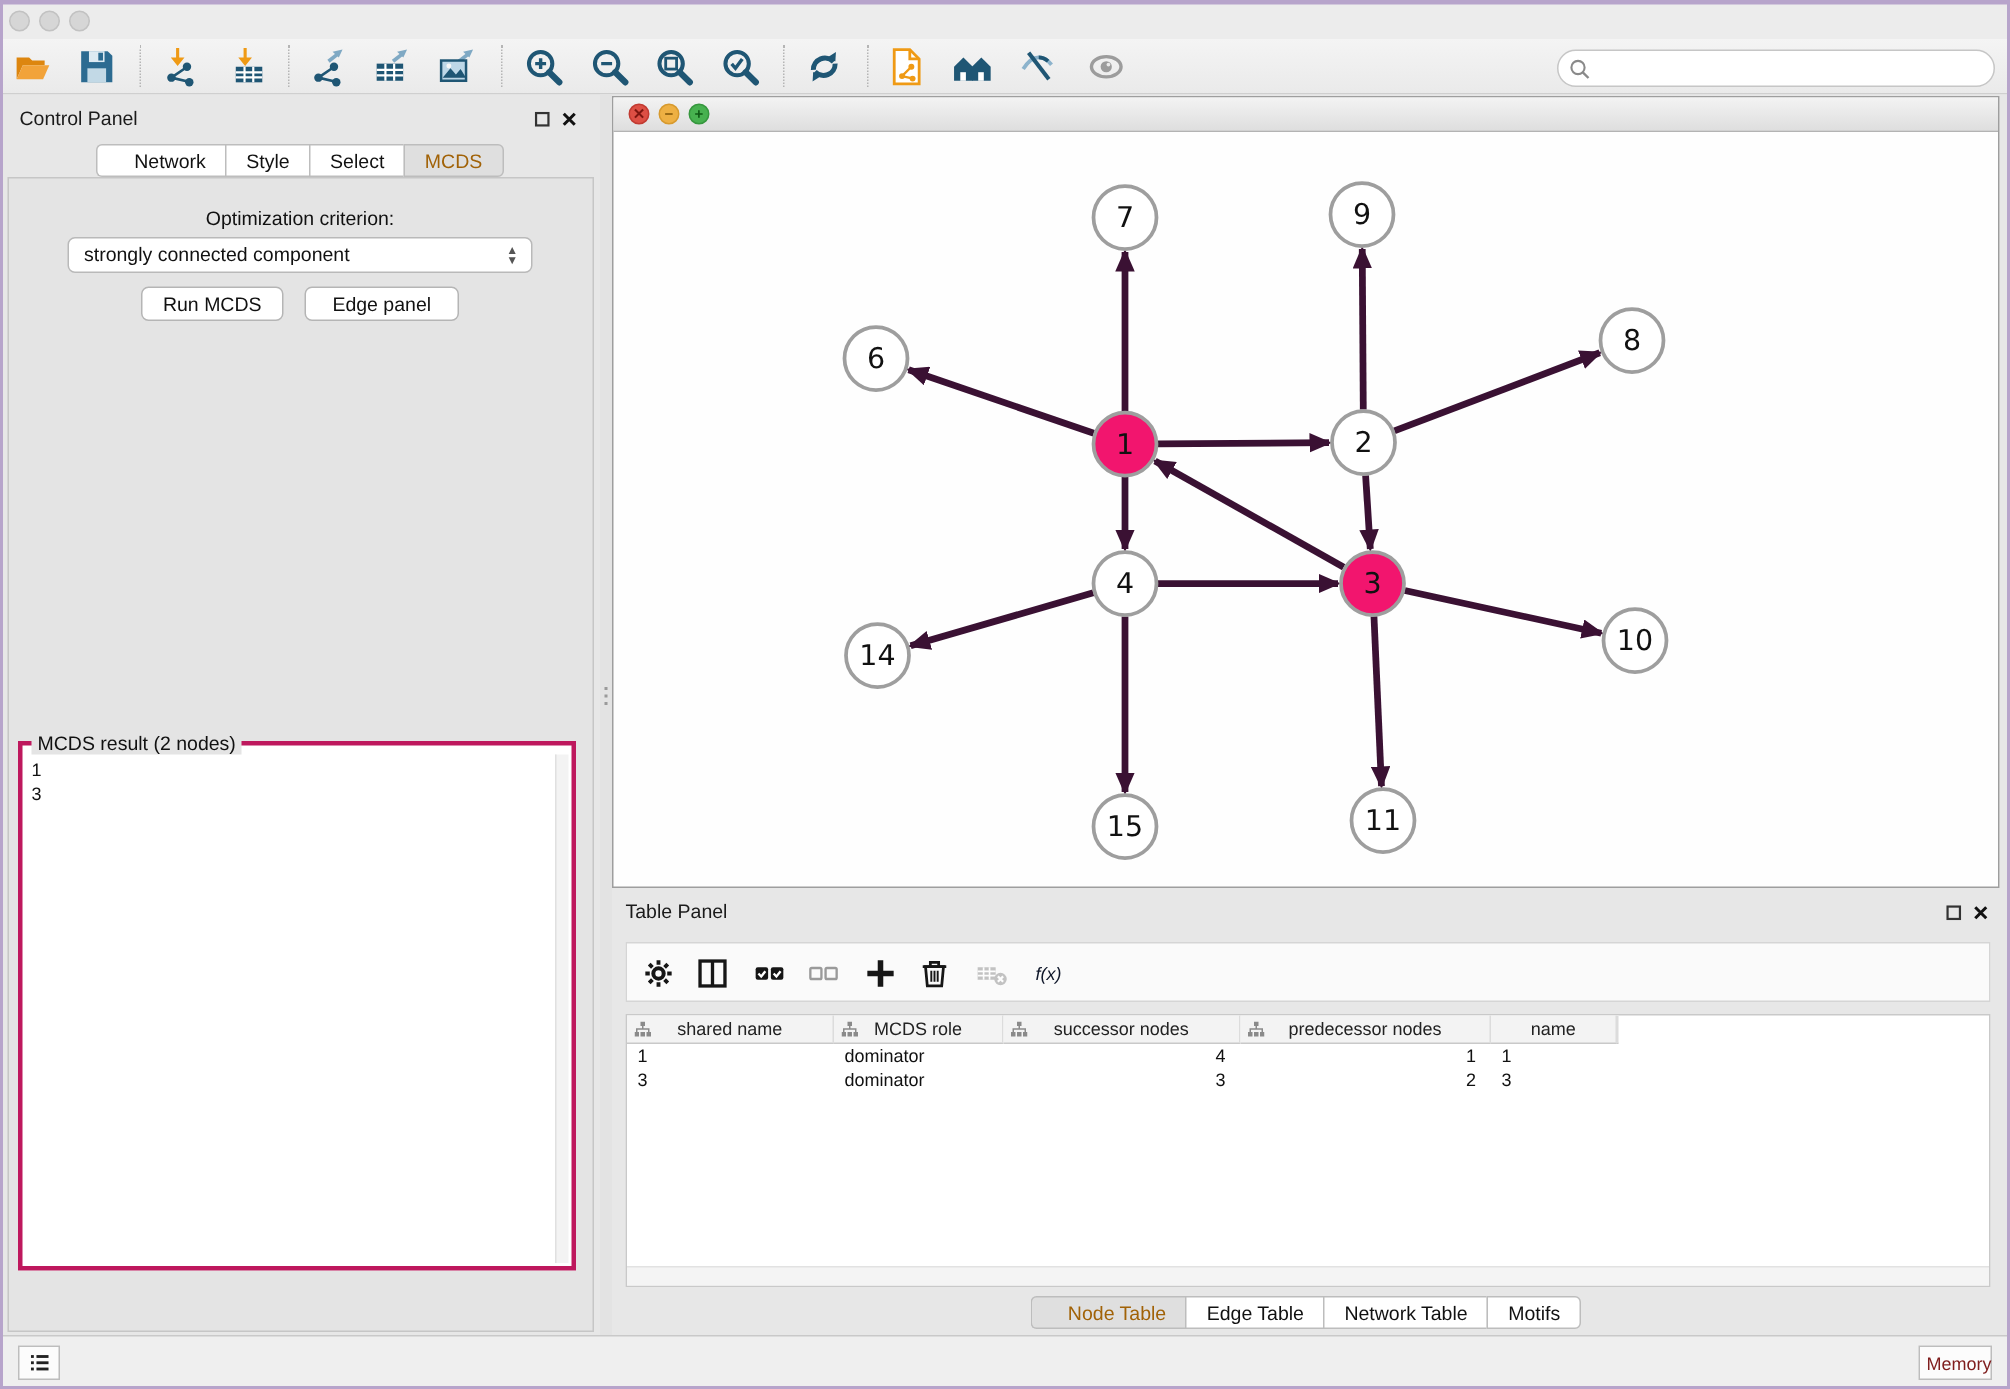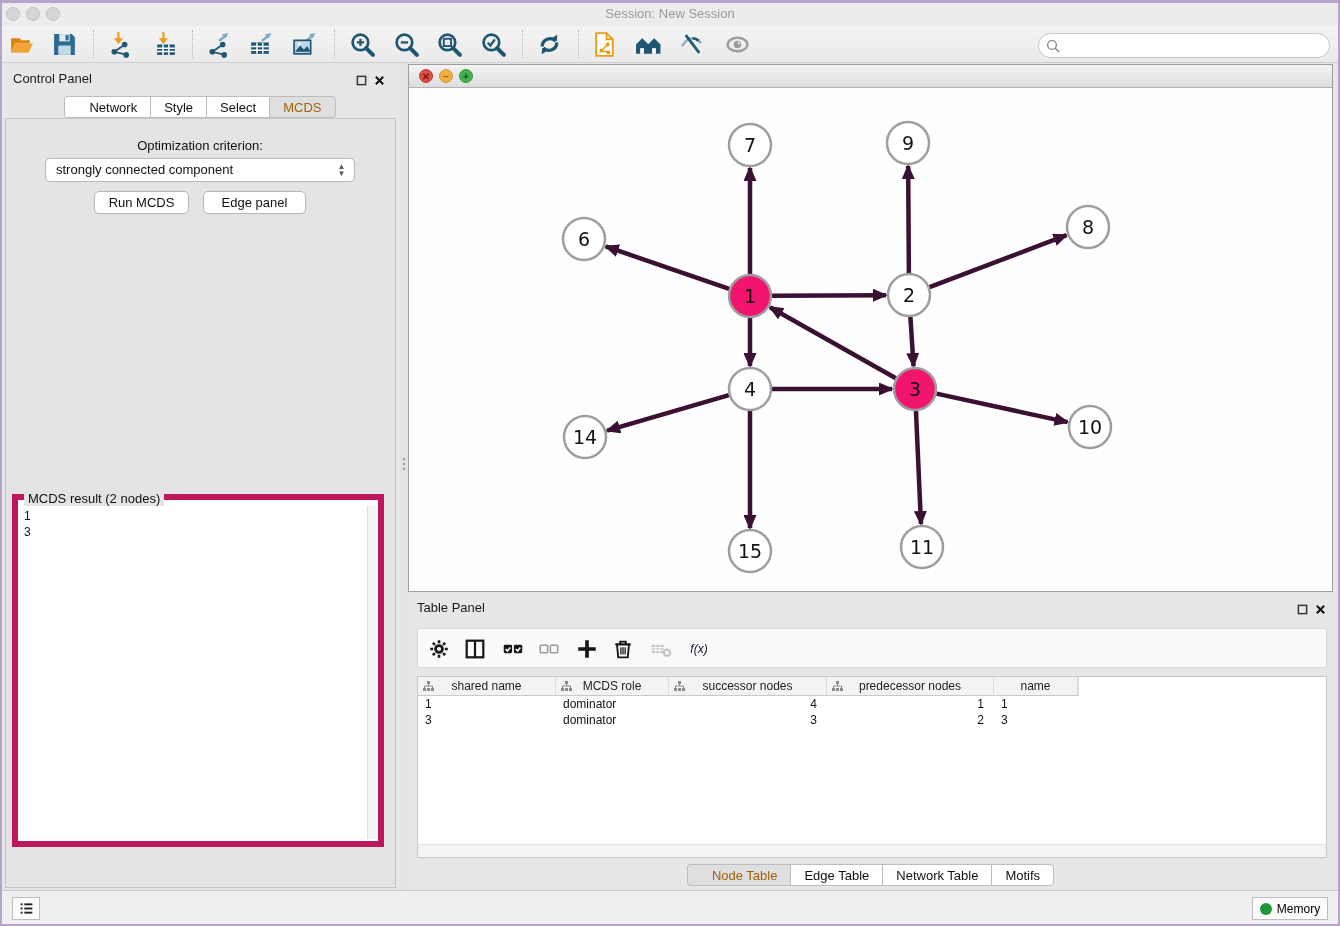--- a/index.html
+++ b/index.html
@@ -55,21 +55,21 @@
     color:#555; }
   #criterion-stepper span { font-size:8px; line-height:7px; }
   .btn { position:absolute; height:23px; background:#fff; border:1px solid #b5b5b5;
     border-radius:5px; font-size:13px; text-align:center; line-height:21px;
     color:#111; cursor:default; }
   #run-btn  { left:94px;  top:191px; width:95px; }
   #close-btn{ left:203px; top:191px; width:103px; }
 
   
   #result-box { left:12px; top:494px; width:372px; height:353px;
-    border:6px solid #be185d; background:#fff; }
+    border:3px solid #be185d; background:#fff; }
   #result-legend { position:absolute; left:6px; top:-9px; background:#e4e4e4;
     padding:0 4px; font-size:13px; color:#111; }
   #result-text { position:absolute; left:2px; top:6px; right:12px; bottom:2px;
     font-size:12px; line-height:16px; padding:2px 4px; white-space:pre;
     color:#111; overflow:hidden; }
   #result-scroll { position:absolute; right:2px; top:6px; width:9px; bottom:2px;
     background:#f3f3f3; border-left:1px solid #e0e0e0; }
 
   
   #v-splitter { left:400px; top:63px; width:8px; height:827px; background:#e3e3e3; }
@@ -109,38 +109,37 @@
     background:#f4f4f4; border-top:1px solid #e2e2e2; }
   #tp-tabs { left:408px; top:864px; width:925px; display:flex; justify-content:center; }
 
   
   #statusbar { left:0; top:890px; width:1340px; height:34px; background:#efefef;
     border-top:1px solid #c9c9c9; }
   #list-btn { position:absolute; left:12px; top:6px; width:28px; height:23px;
     background:#fcfcfc; border:1px solid #bdbdbd; display:flex; align-items:center;
     justify-content:center; }
   #list-btn svg { width:19px; height:19px; }
-  #memory-btn { position:absolute; right:12px; top:6px; width:76px; height:23px;
+  #memory-btn { position:absolute; right:12px; top:6px; width:49px; height:23px;
     background:#fcfcfc; border:1px solid #bdbdbd; display:flex; align-items:center;
-    justify-content:center; gap:5px; font-size:12px; color:#000000; }
+    justify-content:center; gap:5px; font-size:12px; color:#7f1d1d; }
   #memory-dot { width:12px; height:12px; border-radius:50%; }
 </style>
 </head>
 <body>
 
 <div class="edge" style="left:0;top:0;width:1340px;height:3px;"></div>
 <div class="edge" style="left:0;top:0;width:2px;height:926px;"></div>
 <div class="edge" style="right:0;top:0;width:2px;height:926px;"></div>
 <div class="edge" style="left:0;bottom:0;width:1340px;height:2px;"></div>
 
 <div id="titlebar" class="abs">
   <div class="tl-dot" style="left:6px;"></div>
   <div class="tl-dot" style="left:26px;"></div>
   <div class="tl-dot" style="left:46px;"></div>
-  <div id="window-title">Session: New Session</div>
 </div>
 
 <div id="toolbar" class="abs">
     <div class="tb-btn" style="left: 3px;">
       <svg viewBox="0 0 26 26">
         <path d="M2 7h8l2 2h8v3H6L2 21z" fill="#dd860f"></path>
         <path d="M6 12h17l-4 9H2z" fill="#f2a33a"></path>
       </svg>
     </div>
     <div class="tb-btn" style="left: 45px;">

